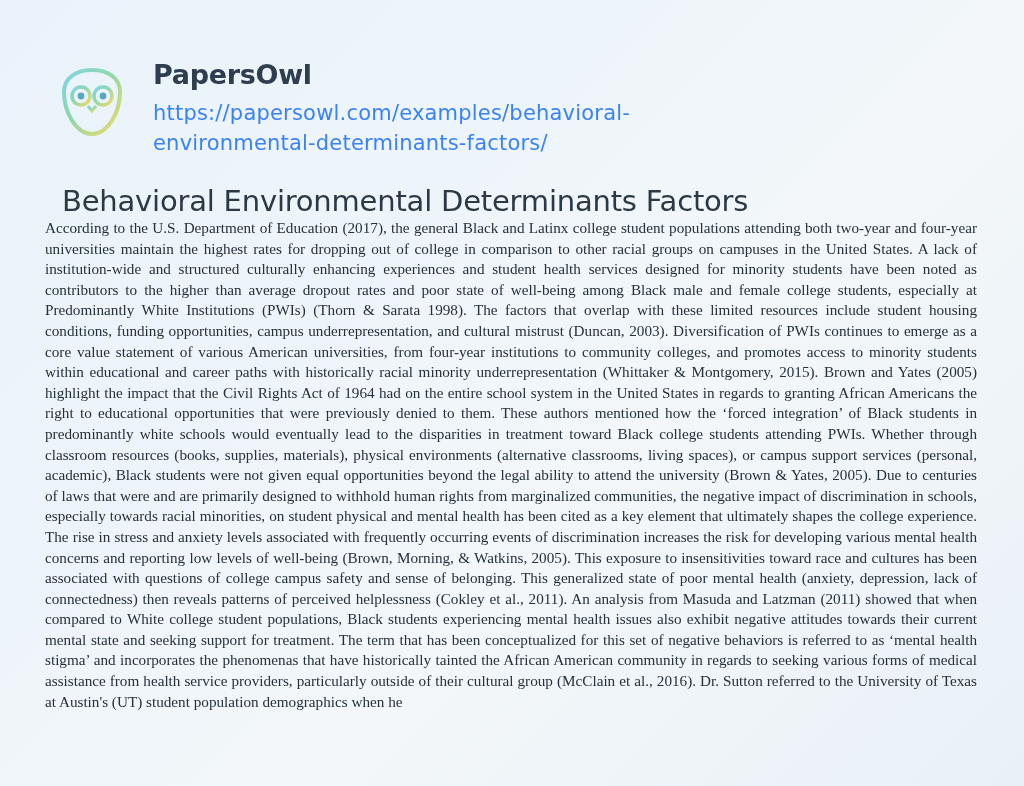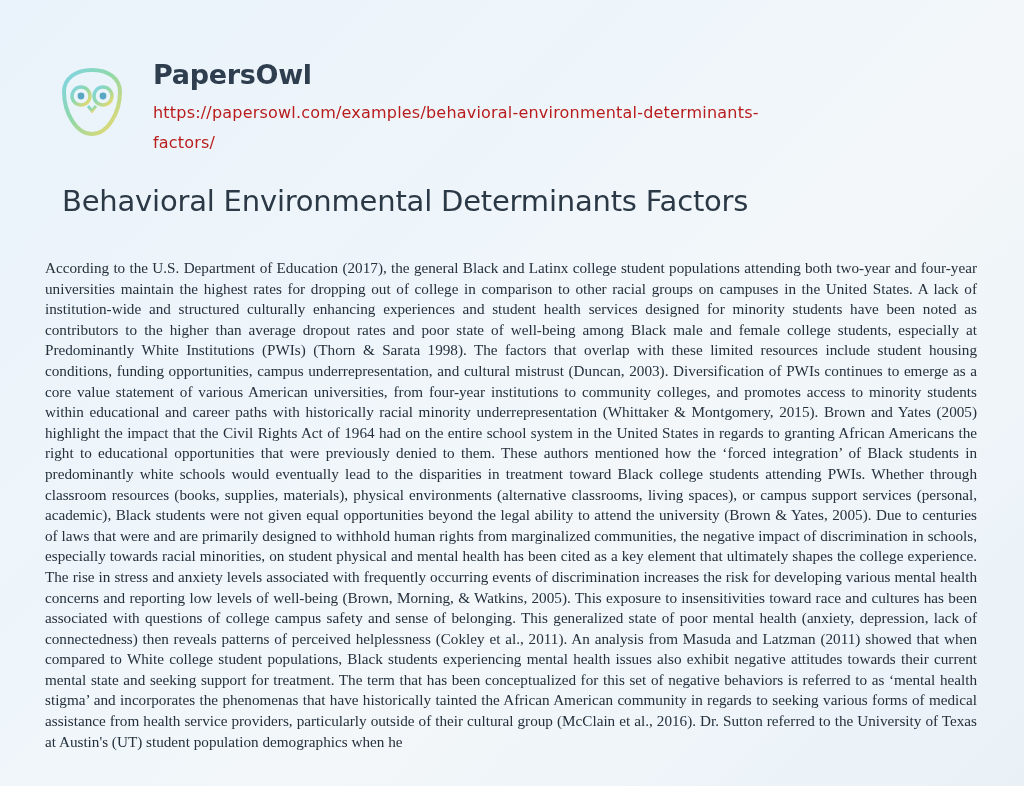--- a/index.html
+++ b/index.html
@@ -41,22 +41,22 @@
   .brand-name {
     font-family: "DejaVu Sans", sans-serif;
     font-weight: bold;
     font-size: 27px;
     color: #2f3e4e;
     letter-spacing: -0.3px;
     line-height: 34px;
   }
   .brand-url {
     font-family: "DejaVu Sans", sans-serif;
-    font-size: 16px;
-    color: #b91c1c;
+    font-size: 21px;
+    color: #3b82f6;
     letter-spacing: 0.2px;
     line-height: 30px;
     margin-top: 6px;
   }
   .doc-title {
     position: absolute;
     left: 48px;
     top: 165px;
     font-family: "DejaVu Sans", sans-serif;
     font-size: 29px;
@@ -69,21 +69,20 @@
     position: absolute;
     left: 45px;
     top: 218px;
     width: 932px;
     font-family: "Liberation Serif", serif;
     font-size: 15.2px;
     line-height: 20.6px;
     color: #24303b;
     text-align: justify;
     text-justify: inter-word;
-    margin-top: 40px;
   }
 </style>
 </head>
 <body>
 
 <div class="page">
 
   <div class="brand-row">
 
     <div class="logo">

